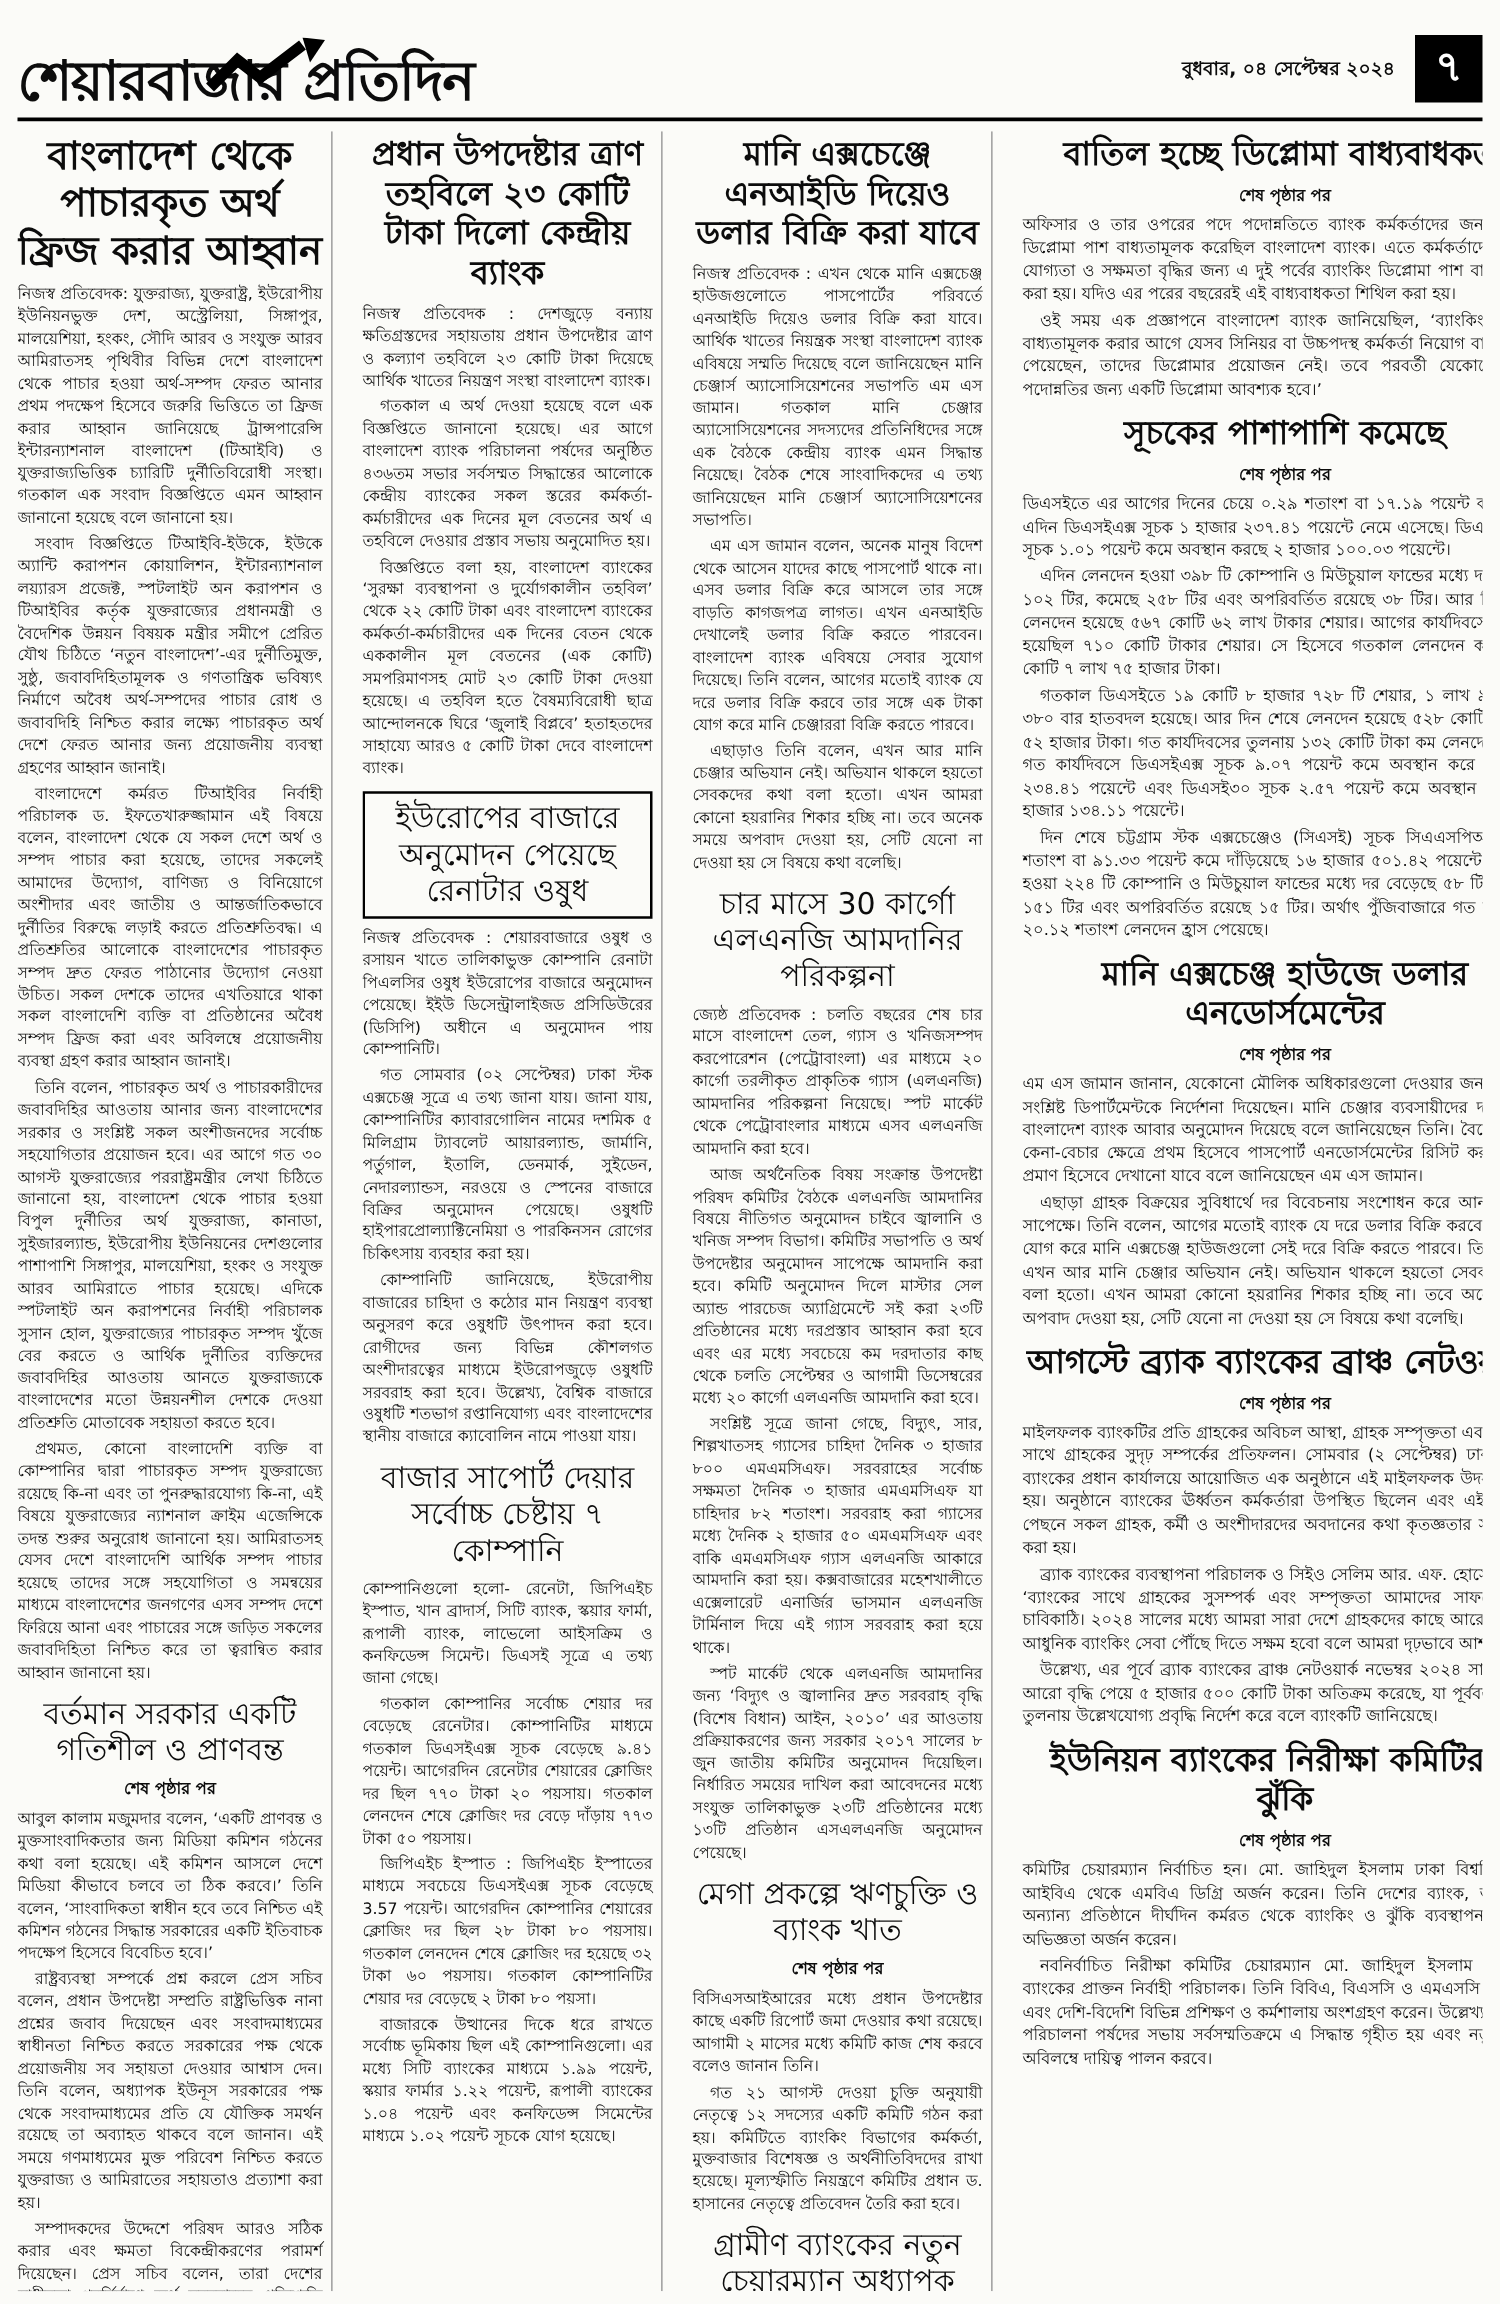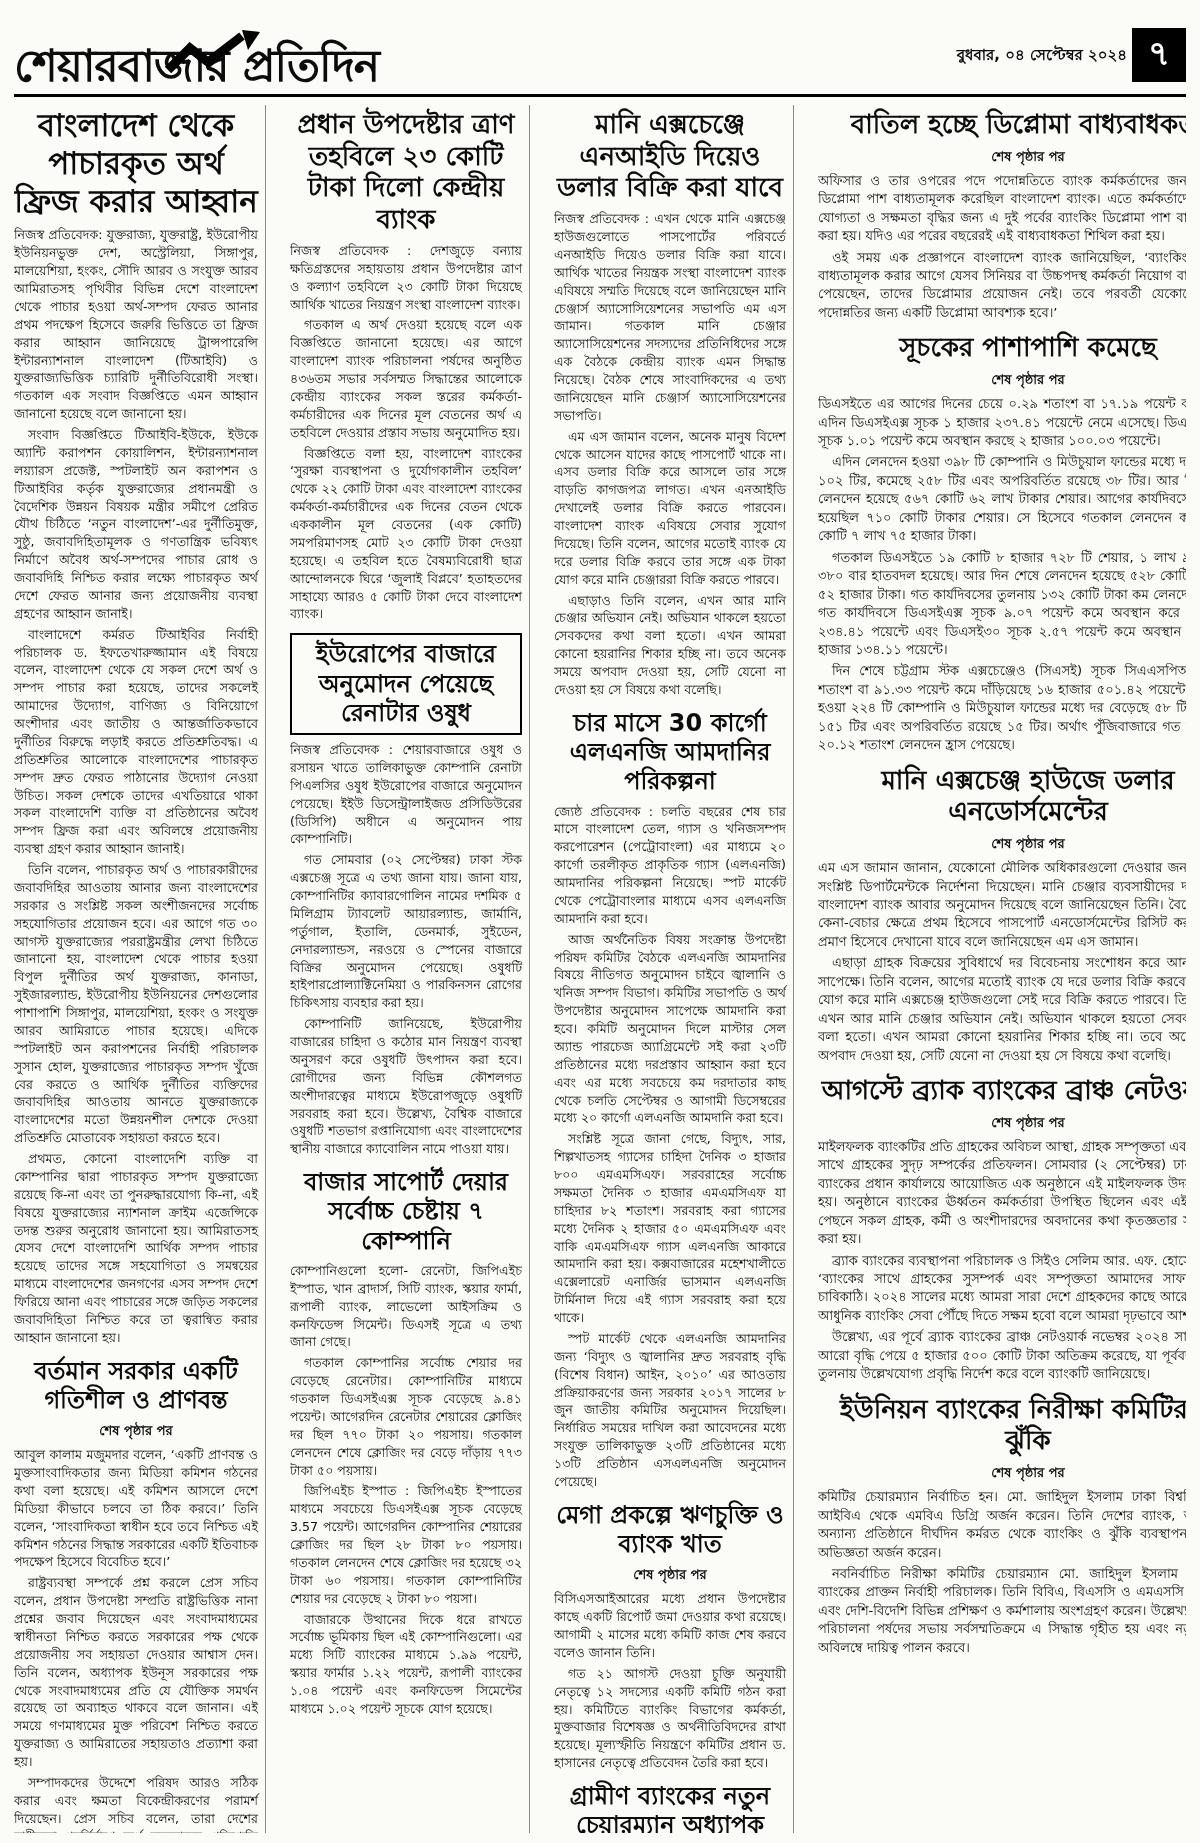--- a/index.html
+++ b/index.html
@@ -8,33 +8,33 @@
     background:#fbfbf8;color:#0c0c0c;
     font-family:"DejaVu Sans","Liberation Sans",sans-serif;
     overflow:hidden;
   }
   .page{box-sizing:border-box;width:1200px;height:1357px;padding:10px 14px 8px 14px;}
   
   .header{display:flex;align-items:flex-end;justify-content:space-between;height:78px;}
   .masthead{display:flex;align-items:flex-end;gap:2px;position:relative;}
   .masthead-text{font-size:44px;font-weight:800;letter-spacing:-1px;line-height:1;}
   .masthead-arrow{position:absolute;left:150px;top:-14px;}
-  .header-right{display:flex;align-items:center;gap:5px;padding-bottom:6px;}
+  .header-right{display:flex;align-items:center;gap:16px;padding-bottom:6px;}
   .date-line{font-size:15px;font-weight:700;}
   .page-num{width:54px;height:54px;background:#000;color:#fff;display:flex;align-items:center;justify-content:center;font-size:34px;font-weight:700;}
   .header-rule{border:0;border-top:3px solid #000;margin:6px 0 8px 0;}
   
   .cols{display:grid;grid-template-columns:252px 240px 240px 420px;column-gap:24px;height:1728px;overflow:hidden;}
   .col{overflow:hidden;padding-right:7px;border-right:1px solid #8a8a8a;}
   .col:last-child{border-right:none;padding-right:0;}
   
   .article{margin-bottom:10px;}
   h1.head-xl{font-size:31px;line-height:1.22;font-weight:800;text-align:center;margin:2px 0 6px 0;}
   h2.head-lg{font-size:26px;line-height:1.22;font-weight:800;text-align:center;margin:4px 0 6px 0;}
-  h2.head-md{font-size:24px;line-height:1.22;font-weight:700;text-align:center;margin:4px 0 6px 0;}
+  h2.head-md{font-size:24px;line-height:1.22;font-weight:400;text-align:center;margin:4px 0 6px 0;}
   .boxed{border:2px solid #000;padding:5px 4px;margin:6px 0 7px 0;}
   .continued{text-align:center;font-weight:700;font-size:13px;margin:0 0 4px 0;}
   .body-text p{font-size:12.6px;line-height:1.42;text-align:justify;margin:0 0 3px 0;text-indent:14px;}
   .body-text p:first-child{text-indent:0;}
   .wide .body-text p{font-size:13px;}
 </style>
 </head>
 <body>
 
 <div class="page">

